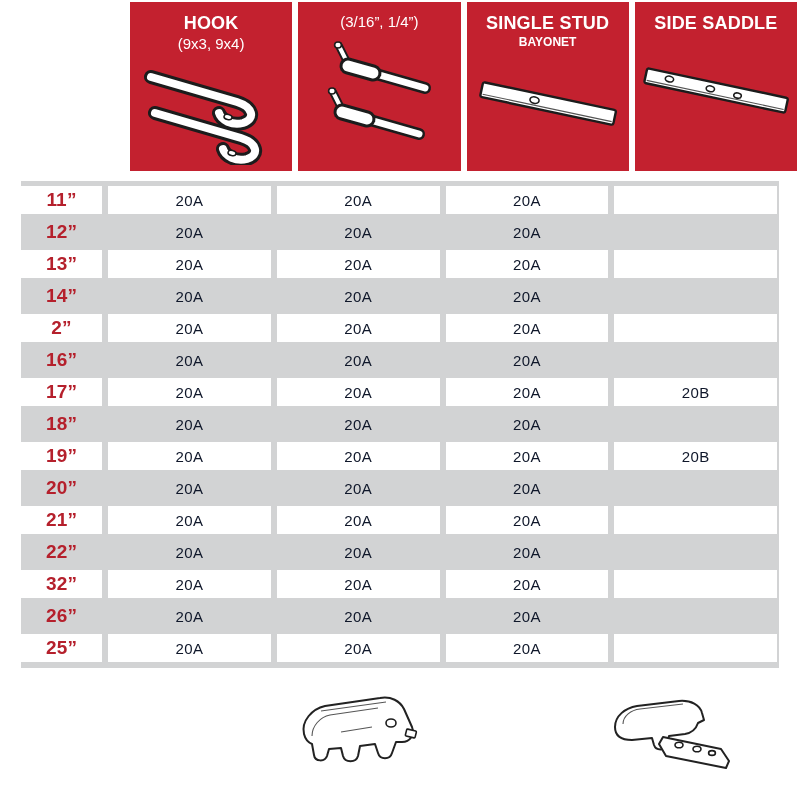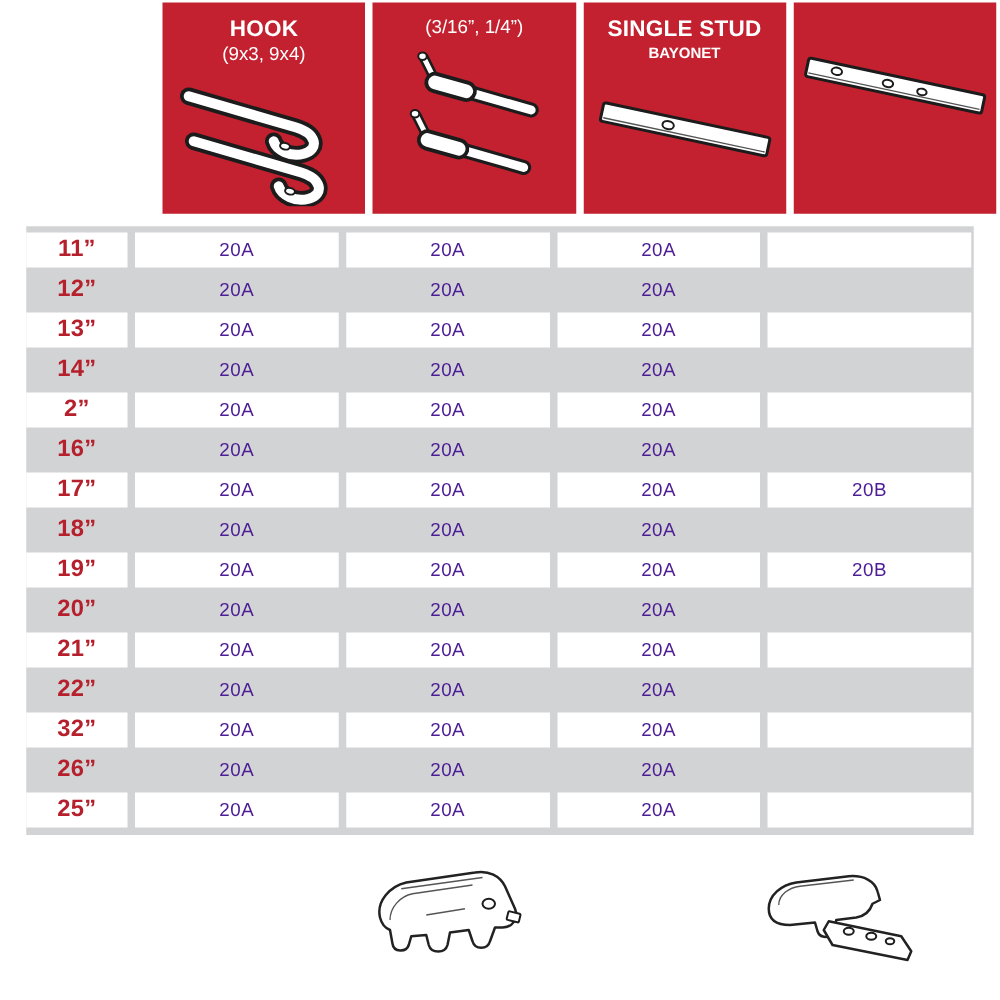--- a/index.html
+++ b/index.html
@@ -21,21 +21,21 @@
   
   .tbody{
     position:absolute;left:21px;top:181px;width:758px;box-sizing:border-box;
     background:#D2D3D4;padding:3px 2px 4px 0;
   }
   .row{display:grid;grid-template-columns:81px repeat(4,1fr);column-gap:6px;height:32px;}
   .cell{display:flex;align-items:center;justify-content:center;}
   .row.white .cell{background:#fff;margin:2px 0;}
   .row.gray .cell{background:transparent;text-align:right;}
   .cell.size{color:#B5202C;font-weight:bold;font-size:19px;letter-spacing:.2px;}
-  .cell.val{color:#4c1d95;font-size:15px;letter-spacing:.4px;}
+  .cell.val{color:#0f172a;font-size:15px;letter-spacing:.4px;}
   
   .footer-icon{position:absolute;}
   #foot-left{left:288px;top:690px;width:140px;height:90px;}
   #foot-right{left:605px;top:697px;width:140px;height:82px;}
   
   .ol{fill:none;stroke:#1c1c1c;stroke-linecap:round;stroke-linejoin:round;}
   .il{fill:none;stroke:#ffffff;stroke-linecap:round;stroke-linejoin:round;}
   .shape{fill:#ffffff;stroke:#1c1c1c;stroke-width:2.4;stroke-linejoin:round;}
   .hole{fill:#ffffff;stroke:#1c1c1c;stroke-width:1.6;}
   .detail{fill:none;stroke:#555;stroke-width:1.1;}
@@ -93,20 +93,21 @@
           <g transform="rotate(12 76 50)">
             <rect class="shape" x="8" y="42" width="136" height="15" rx="2"></rect>
             <line class="detail" x1="10" y1="54" x2="142" y2="54"></line>
             <ellipse class="hole" cx="62" cy="49" rx="4.6" ry="3.2"></ellipse>
           </g>
         </svg>
       </div>
     </div>
 
     <div class="hcol">
+      <div class="title">SIDE SADDLE</div>
       <div class="subtitle"></div>
       <div class="hicon">
         <svg viewBox="0 0 152 108">
           <g transform="rotate(12 76 52)">
             <rect class="shape" x="4" y="44" width="144" height="15" rx="2"></rect>
             <line class="detail" x1="6" y1="56" x2="146" y2="56"></line>
             <ellipse class="hole" cx="28" cy="50" rx="4.2" ry="2.9"></ellipse>
             <ellipse class="hole" cx="70" cy="51" rx="4.2" ry="2.9"></ellipse>
             <ellipse class="hole" cx="98" cy="52" rx="3.8" ry="2.6"></ellipse>
           </g>

